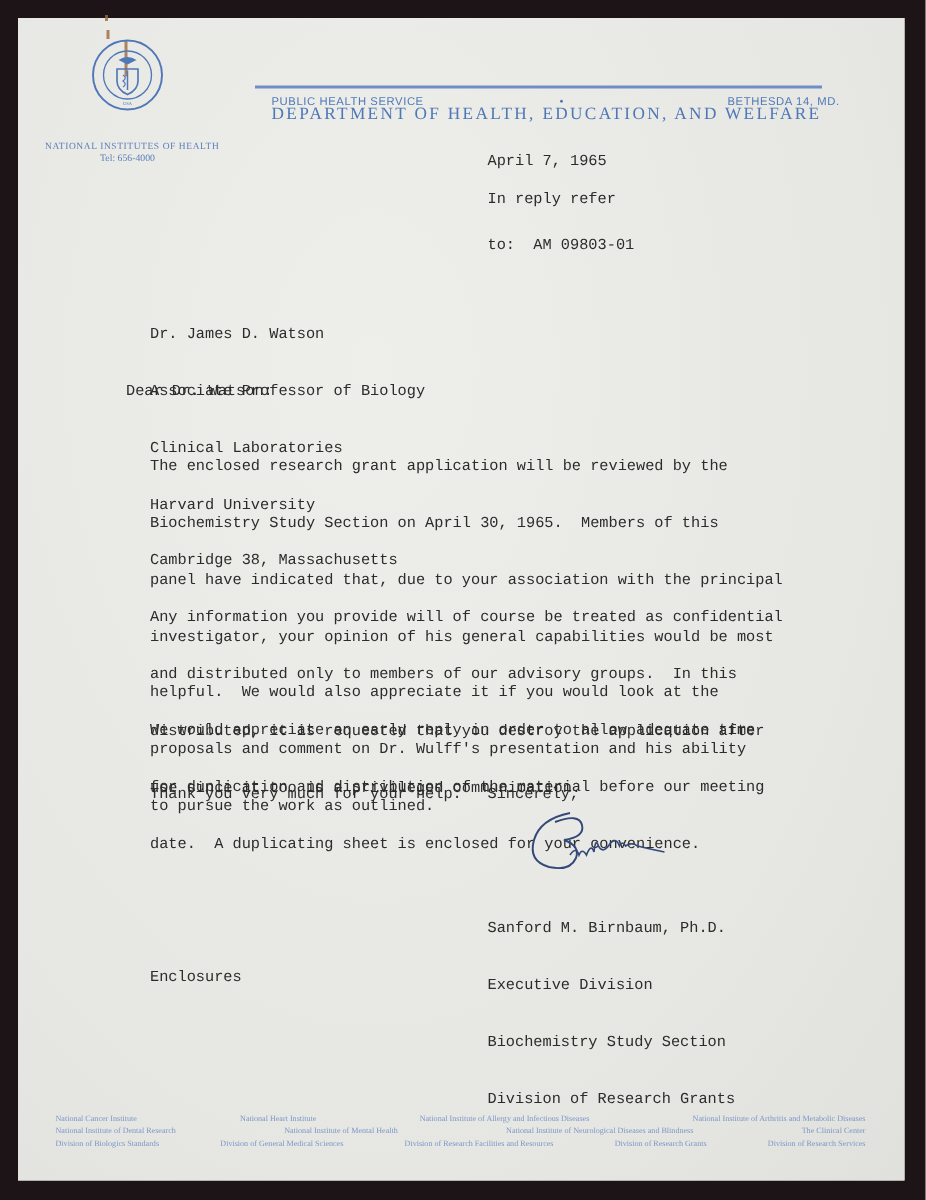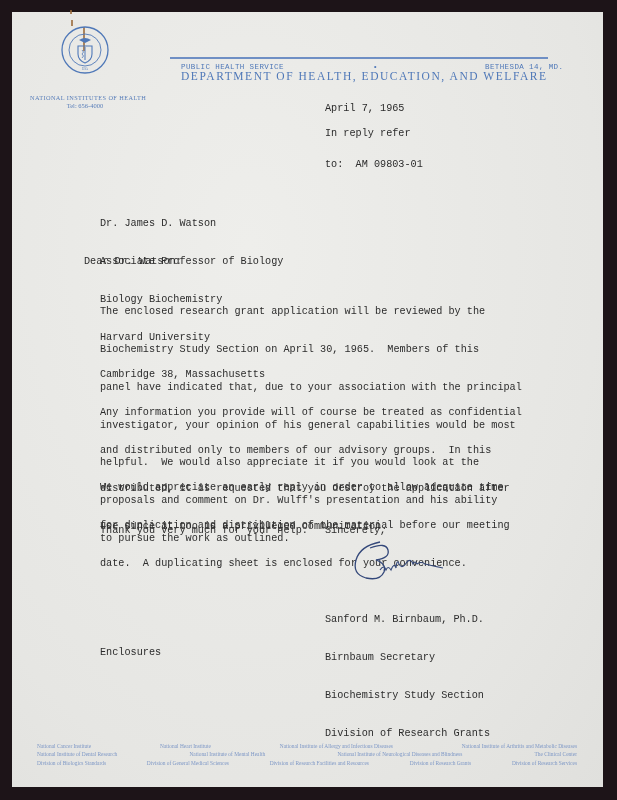--- a/index.html
+++ b/index.html
@@ -51,21 +51,21 @@
   .rule {
     position: absolute;
     left: 170px; top: 57px;
     width: 378px; height: 1.5px;
     background: #6f8fc4;
   }
   .phs {
     position: absolute;
     top: 63px;
     color: #4f78b8;
-    font-family: Liberation Mono, monospace;
+    font-family: Liberation Sans, sans-serif;
     font-size: 7.5px;
     letter-spacing: 0.4px;
     white-space: nowrap;
   }
   .typed {
     font-family: "Liberation Mono", monospace;
     font-size: 10.2px;
     color: #2c2c2c;
     line-height: 12.6px;
     white-space: pre;
@@ -113,21 +113,21 @@
 <div class="phs" style="left:373px;">•</div>
 <div class="phs" style="left:485px;">BETHESDA 14, MD.</div>
 
 <div class="typed" style="left:325px; top:103px;">April 7, 1965</div>
 <div class="typed" style="left:325px; top:128px;">In reply refer</div>
 <div class="typed" style="left:325px; top:141px;margin-top:18px;">to:  AM 09803-01</div>
 
 <div class="typed" style="left:100px; top:193px;">
   <div>Dr. James D. Watson</div>
   <div>Associate Professor of Biology</div>
-  <div>Biology Biochemistry</div>
+  <div>Clinical Laboratories</div>
   <div>Harvard University</div>
   <div>Cambridge 38, Massachusetts</div>
 </div>
 
 <div class="typed" style="left:84px; top:256px;">Dear Dr. Watson:</div>
 
 <div class="typed" style="left:100px; top:281px;">
   <div>The enclosed research grant application will be reviewed by the</div>
   <div>Biochemistry Study Section on April 30, 1965.  Members of this</div>
   <div>panel have indicated that, due to your association with the principal</div>
@@ -156,21 +156,21 @@
 
 <div class="typed" style="left:325px; top:525px;">Sincerely,</div>
 
 <svg class="sig" viewBox="0 0 110 50">
   <path d="M30 4 q-20 4 -24 18 q-4 14 10 18 q14 3 18 -6 q3 -8 -8 -12 q14 -2 12 -10 q-2 -8 -18 -2" fill="none" stroke="#34487a" stroke-width="1.3"></path>
   <path d="M30 32 q4 -6 6 0 q2 -5 5 0 q3 -8 5 -2 q1 -10 3 -4 q3 6 8 -2 q4 -4 6 2 q2 -4 4 0 q4 -3 8 0 q8 2 18 4" fill="none" stroke="#34487a" stroke-width="1.1"></path>
 </svg>
 
 <div class="typed" style="left:325px; top:589px;">
   <div>Sanford M. Birnbaum, Ph.D.</div>
-  <div>Birnbaum Secretary</div>
+  <div>Executive Division</div>
   <div>Biochemistry Study Section</div>
   <div>Division of Research Grants</div>
 </div>
 
 <div class="typed" style="left:100px; top:647px;">Enclosures</div>
 
 <div class="footer">
   <div class="row">
     <span>National Cancer Institute</span>
     <span>National Heart Institute</span>

